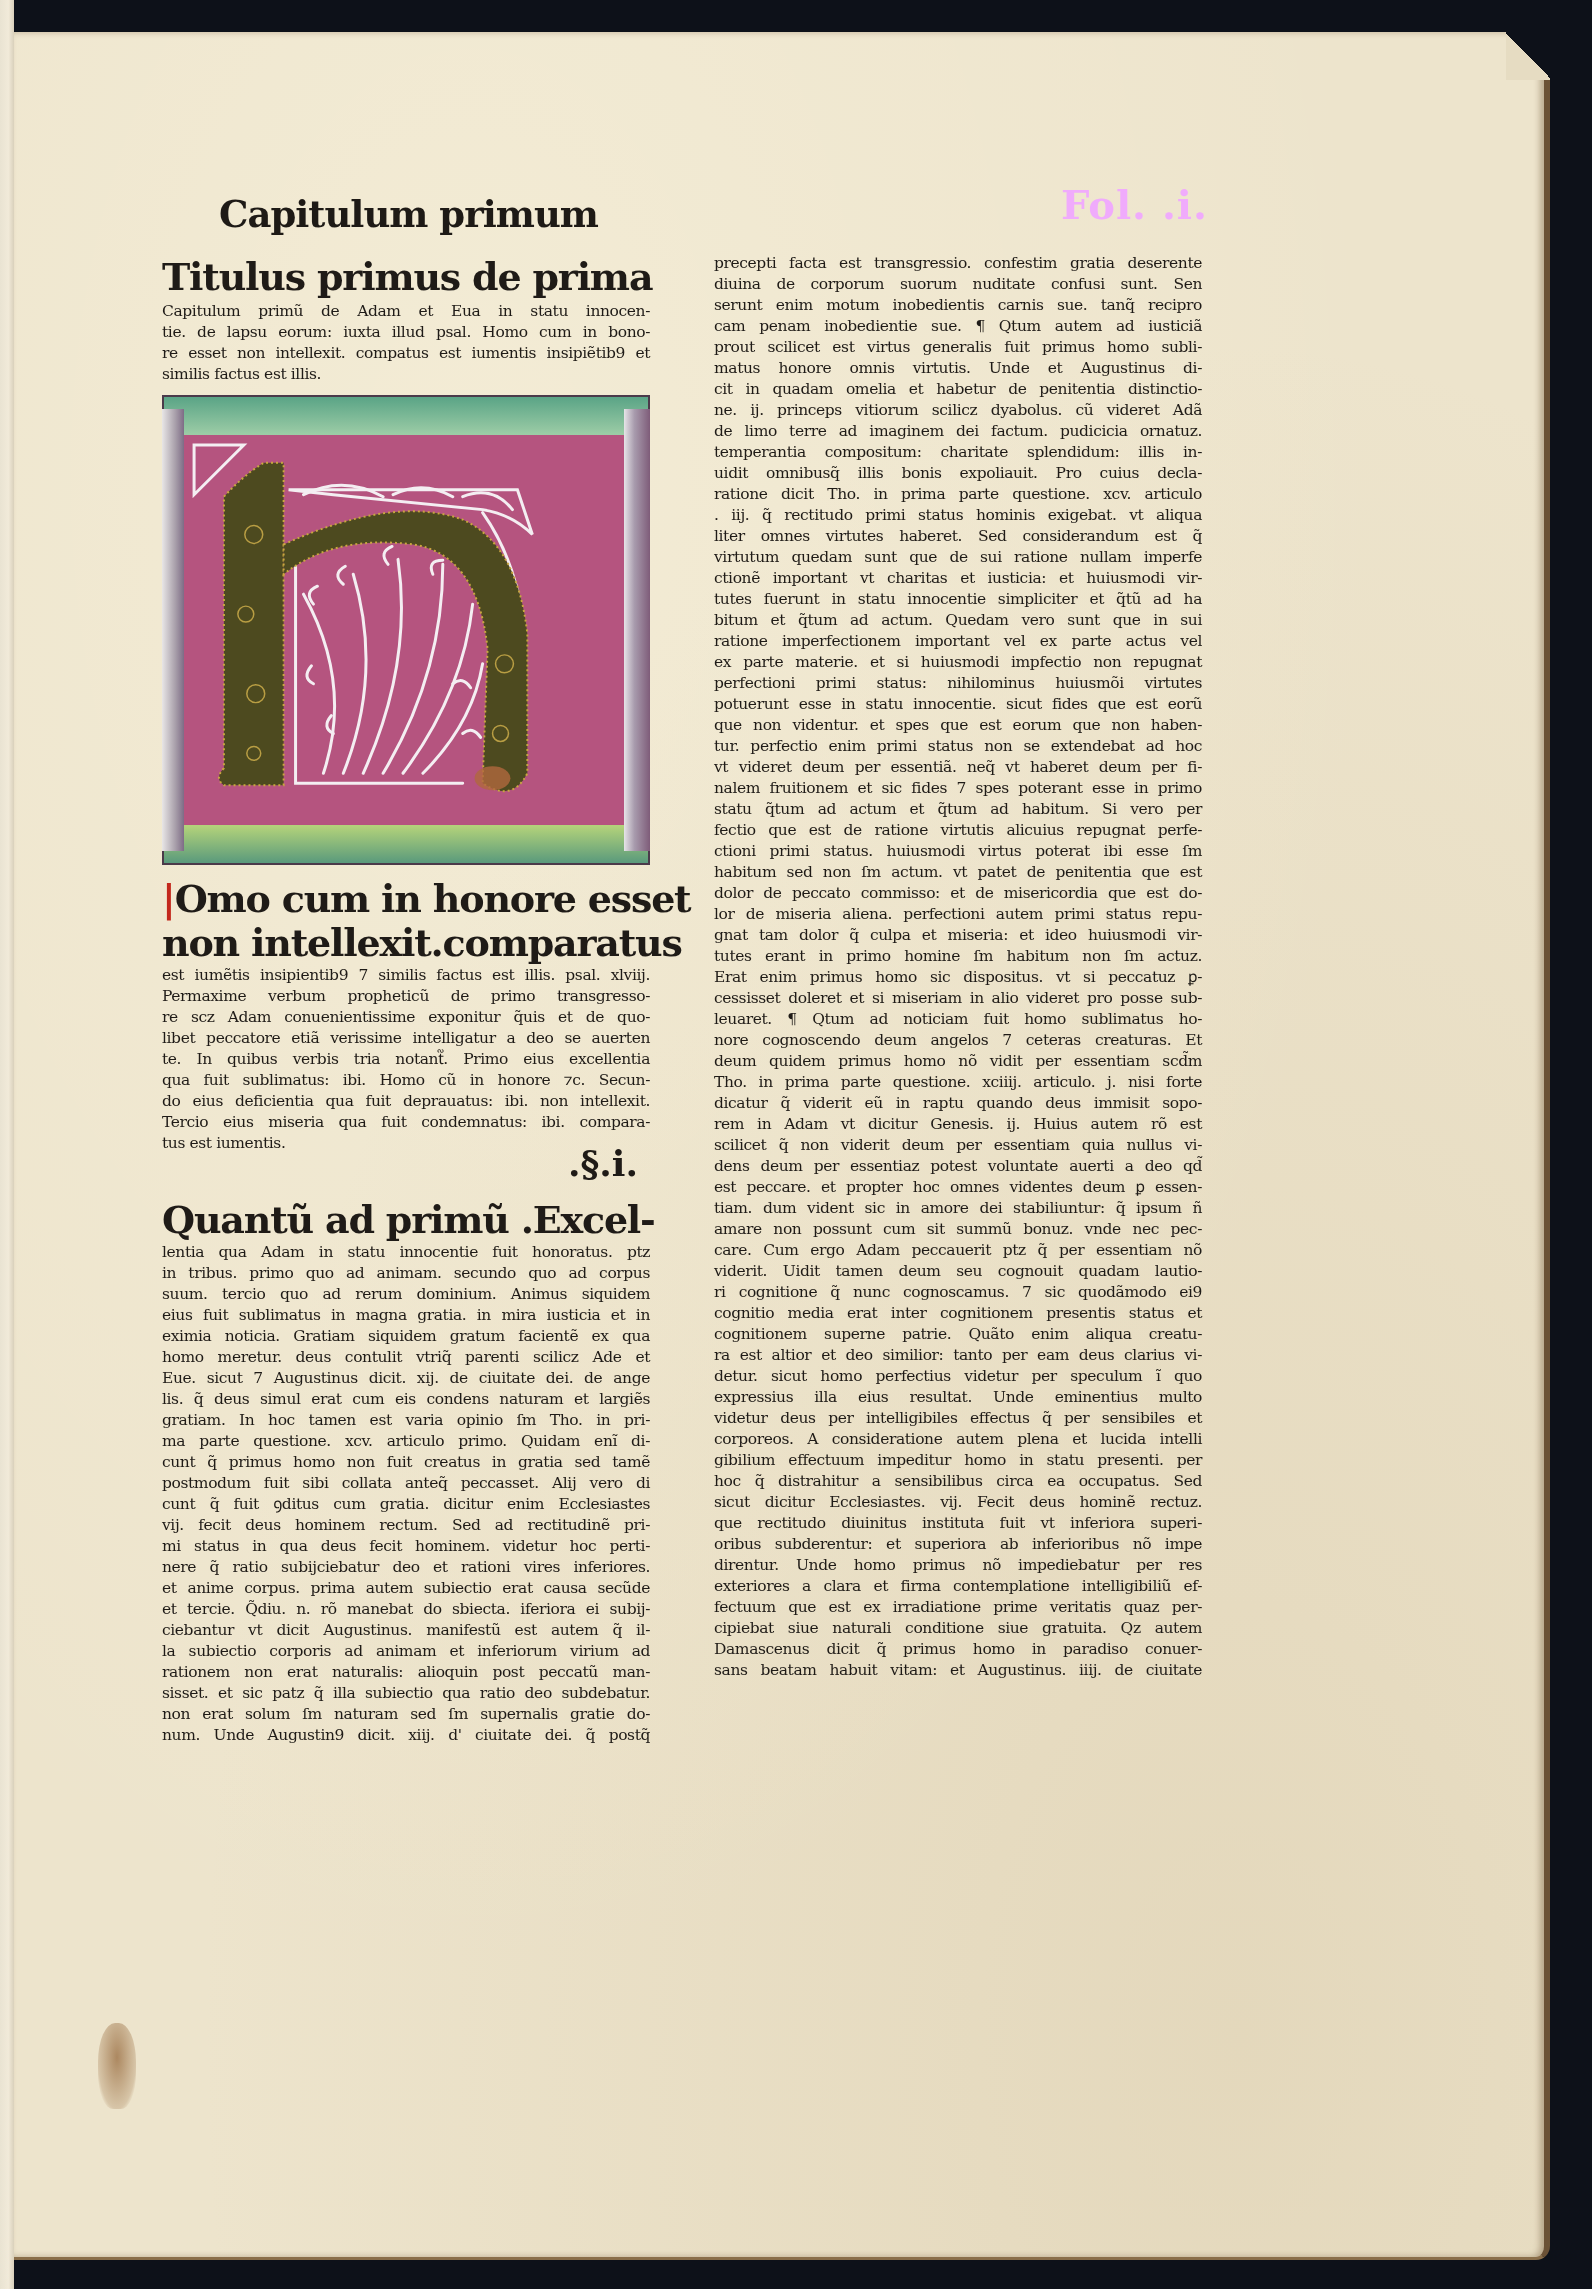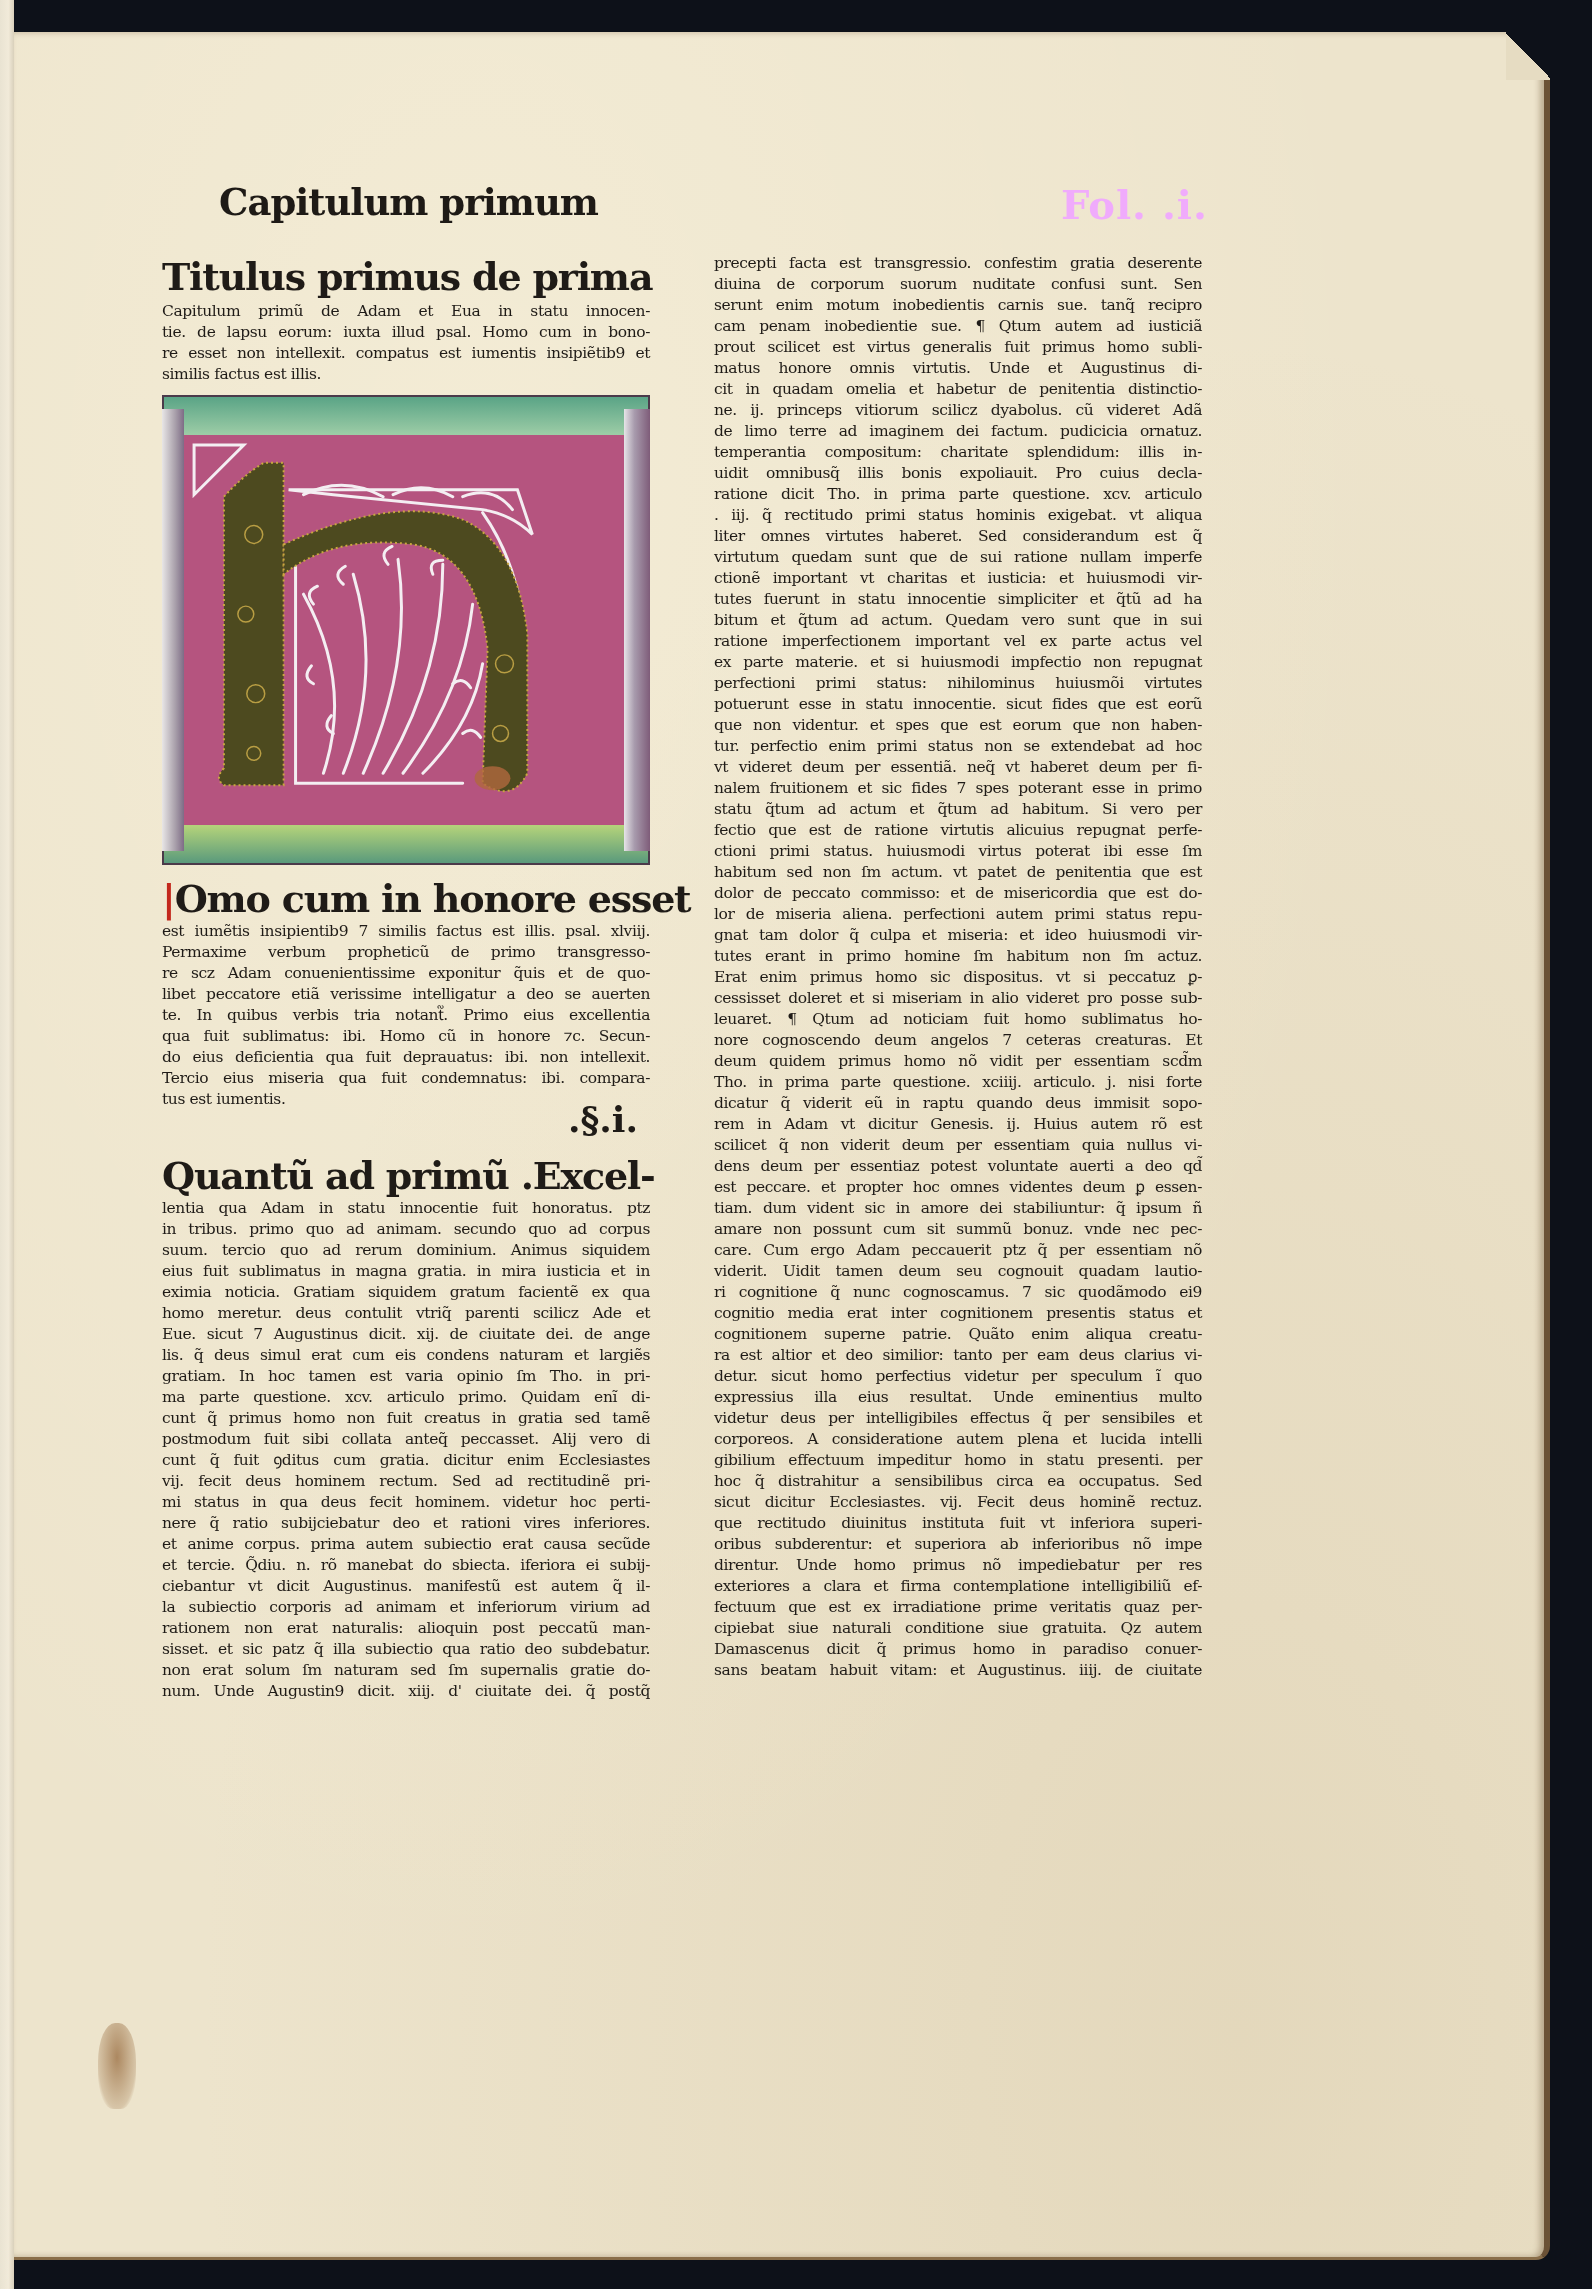--- a/index.html
+++ b/index.html
@@ -26,21 +26,21 @@
   .corner-fold {
     position:absolute; right:-6px; top:0; width:44px; height:48px;
     background:linear-gradient(225deg,#0d1119 50%, #e6dcc2 50%);
   }
   .stain {
     position:absolute; left:84px; top:1991px; width:38px; height:86px;
     background:radial-gradient(ellipse at 50% 40%, rgba(150,105,60,0.75), rgba(150,105,60,0.25) 70%, rgba(0,0,0,0) 80%);
     border-radius:45% 45% 40% 40%;
   }
   .running-head {
-    position:absolute; top:180px; left:219px;
+    position:absolute; top:192px; left:219px;
     font-family:"DejaVu Serif", serif; font-weight:bold; font-size:37px;
     color:#1e1a16; letter-spacing:-1px;
   }
   .folio {
     position:absolute; top:181px; left:1061px;
     font-family:"DejaVu Serif", serif; font-weight:bold; font-size:40px;
     color:#f0abfc; letter-spacing:1px;
   }
   .col { position:absolute; color:#1f1b17; }
   .col-left { left:162px; top:255px; width:488px; }
@@ -140,20 +140,21 @@
         <circle cx="322" cy="230" r="9"></circle>
           <circle cx="318" cy="300" r="8"></circle>
           <circle cx="70" cy="320" r="7"></circle>
       </g>
       <ellipse cx="310" cy="345" rx="18" ry="12" fill="#b0683d" opacity="0.8"></ellipse>
     </svg>
   </div>
 
   <div>
     <div class="title-big"><span class="rubric">|</span><span>Omo cum in honore esset</span></div>
+    <div class="title-big">non intellexit.comparatus</div>
   </div>
 
   <div>
     <span class="body-line">est iumẽtis insipientib9 7 similis factus est illis. psal. xlviij.</span>
     <span class="body-line">Permaxime verbum propheticũ de primo transgresso-</span>
     <span class="body-line">re scz Adam conuenientissime exponitur q̃uis et de quo-</span>
     <span class="body-line">libet peccatore etiã verissime intelligatur a deo se auerten</span>
     <span class="body-line">te. In quibus verbis tria notant᷑. Primo eius excellentia</span>
     <span class="body-line">qua fuit sublimatus: ibi. Homo cũ in honore ⁊c. Secun-</span>
     <span class="body-line">do eius deficientia qua fuit deprauatus: ibi. non intellexit.</span>

